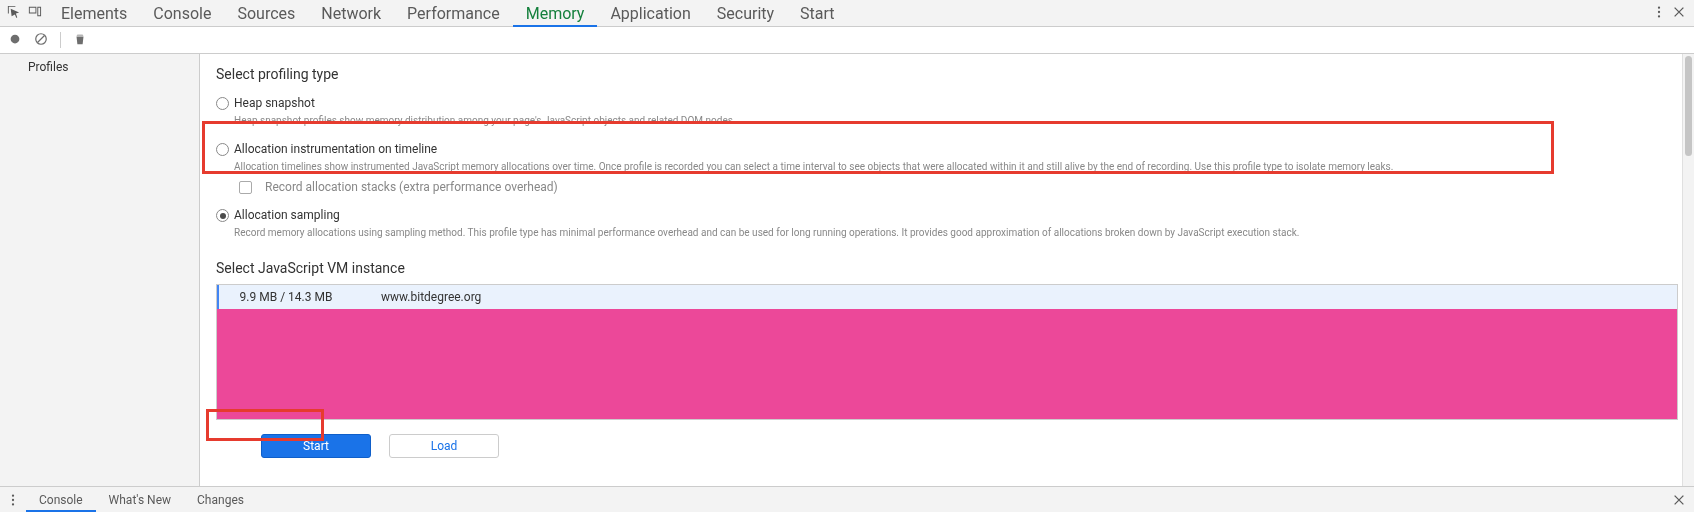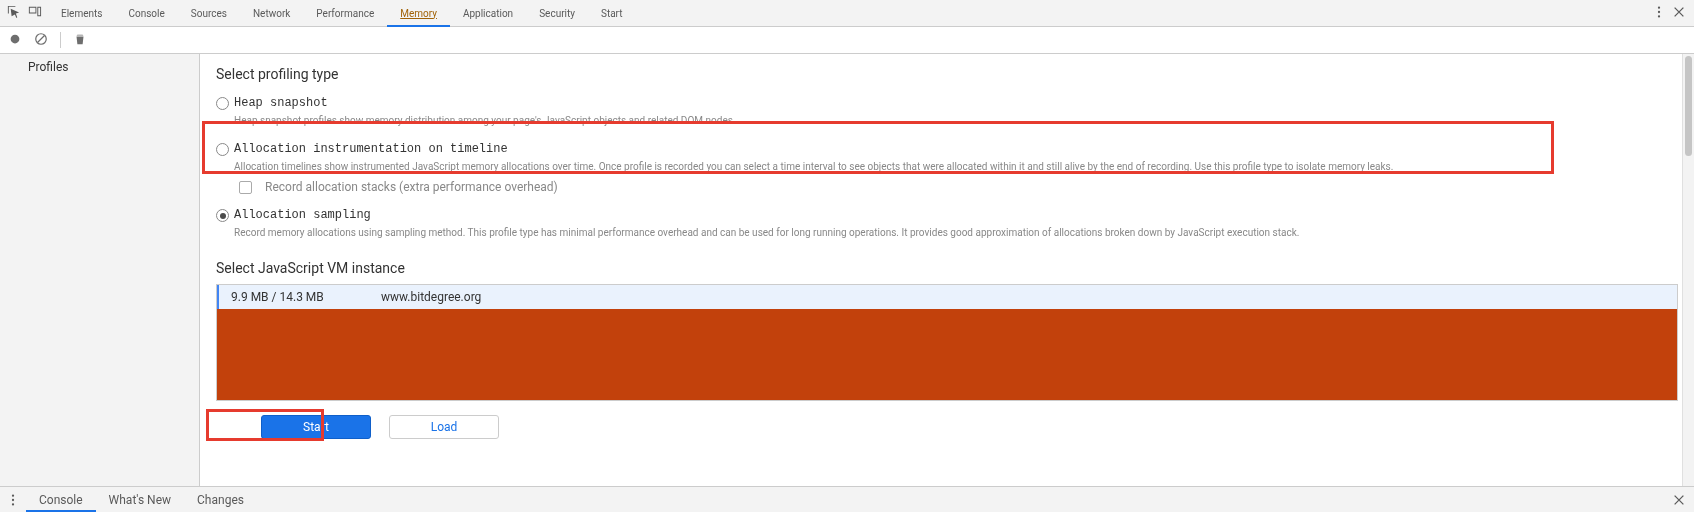--- a/index.html
+++ b/index.html
@@ -3,22 +3,22 @@
 <meta charset="utf-8">
 <style>
 * { margin: 0; padding: 0; box-sizing: border-box; }
 body { font-family: -apple-system, BlinkMacSystemFont, "Segoe UI", Roboto, Helvetica, Arial, sans-serif; font-size: 12px; color: #333; background: #fff; width: 1694px; height: 512px; overflow: hidden; position: relative; }
 
 
 .top-bar { height: 27px; background: #f3f3f3; border-bottom: 1px solid #ccc; display: flex; align-items: stretch; }
 .top-bar-left { display: flex; align-items: center; padding: 0 6px; gap: 6px; }
 .top-bar-left svg { width: 15px; height: 15px; fill: #5a5a5a; }
 .top-tabs { display: flex; align-items: stretch; }
-.top-tab { padding: 0 13px; display: flex; align-items: center; color: #5a5a5a; cursor: pointer; font-size: 10px; position: relative; }
-.top-tab.active { color: #a16207; text-decoration: underline; }
+.top-tab { padding: 0 13px; display: flex; align-items: center; color: #5a5a5a; cursor: pointer; font-size: 16px; position: relative; }
+.top-tab.active { color: #15803d; }
 .top-tab.active::after { content: ""; position: absolute; bottom: -1px; left: 0; right: 0; height: 2px; background: #1a73e8; }
 .top-bar-right { margin-left: auto; display: flex; align-items: center; gap: 6px; padding-right: 8px; color: #5a5a5a; }
 .top-bar-right svg { width: 14px; height: 14px; fill: #5a5a5a; }
 
 
 .toolbar { height: 27px; border-bottom: 1px solid #ccc; display: flex; align-items: center; padding: 0 8px; gap: 12px; }
 .toolbar svg { width: 14px; height: 14px; fill: #6e6e6e; }
 .toolbar .sep { width: 1px; height: 16px; background: #ccc; }
 
 
@@ -28,33 +28,33 @@
 .content { flex: 1; overflow-y: auto; position: relative; padding-bottom: 60px; }
 .content-inner { padding: 0 6px 0 6px; }
 
 .section-title { font-size: 14px; color: #333; margin: 12px 0 8px 10px; }
 
 
 .opts { margin-left: 10px; }
 .opt { position: relative; padding: 6px 0 8px 18px; }
 .opt-radio { position: absolute; left: 0; top: 7px; width: 13px; height: 13px; border-radius: 50%; border: 1px solid #888; background: #fff; }
 .opt-radio.checked::after { content: ""; position: absolute; left: 2.5px; top: 2.5px; width: 6px; height: 6px; border-radius: 50%; background: #4b4b4b; }
-.opt-label { font-size: 12px; color: #333; margin-bottom: 3px; font-family: Liberation Mono, monospace; }
+.opt-label { font-size: 12px; color: #333; margin-bottom: 3px; }
 .opt-desc { font-size: 10px; color: #888; line-height: 1.5; }
 .subopt { display: flex; align-items: center; gap: 13px; margin-top: 6px; margin-left: 5px; }
 .chk { width: 13px; height: 13px; border: 1px solid #aaa; border-radius: 2px; background: #fff; }
 .subopt-label { color: #888; font-size: 12px; }
 
 
 .hl { position: absolute; border: 3px solid #e63b2e; pointer-events: none; }
 .hl1 { left: 202px; top: 121px; width: 1352px; height: 53px; }
 .hl2 { left: 206px; top: 409px; width: 118px; height: 32px; }
 
 
-.vm-list { margin: 6px 10px 0 10px; border: 1px solid #ccc; height: 117px; background: #c2410c; }
+.vm-list { margin: 6px 10px 0 10px; border: 1px solid #ccc; height: 136px; background: #ec4899; text-align: center; }
 .vm-row { display: flex; align-items: center; height: 24px; background: #eaf2fd; border-left: 2px solid #4285f4; padding-left: 12px; font-size: 12px; color: #333; gap: 40px; }
 .vm-mem { width: 110px; }
 
 
 .btns { margin: 14px 0 0 16px; display: flex; gap: 18px; }
 .btn { width: 110px; height: 24px; border-radius: 3px; display: flex; align-items: center; justify-content: center; font-size: 12px; cursor: pointer; }
 .btn-primary { background: #1a73e8; color: #fff; border: 1px solid #0f5fc9; margin-left: 39px; }
 .btn-secondary { background: #fff; color: #1a73e8; border: 1px solid #ccc; }
 
 

